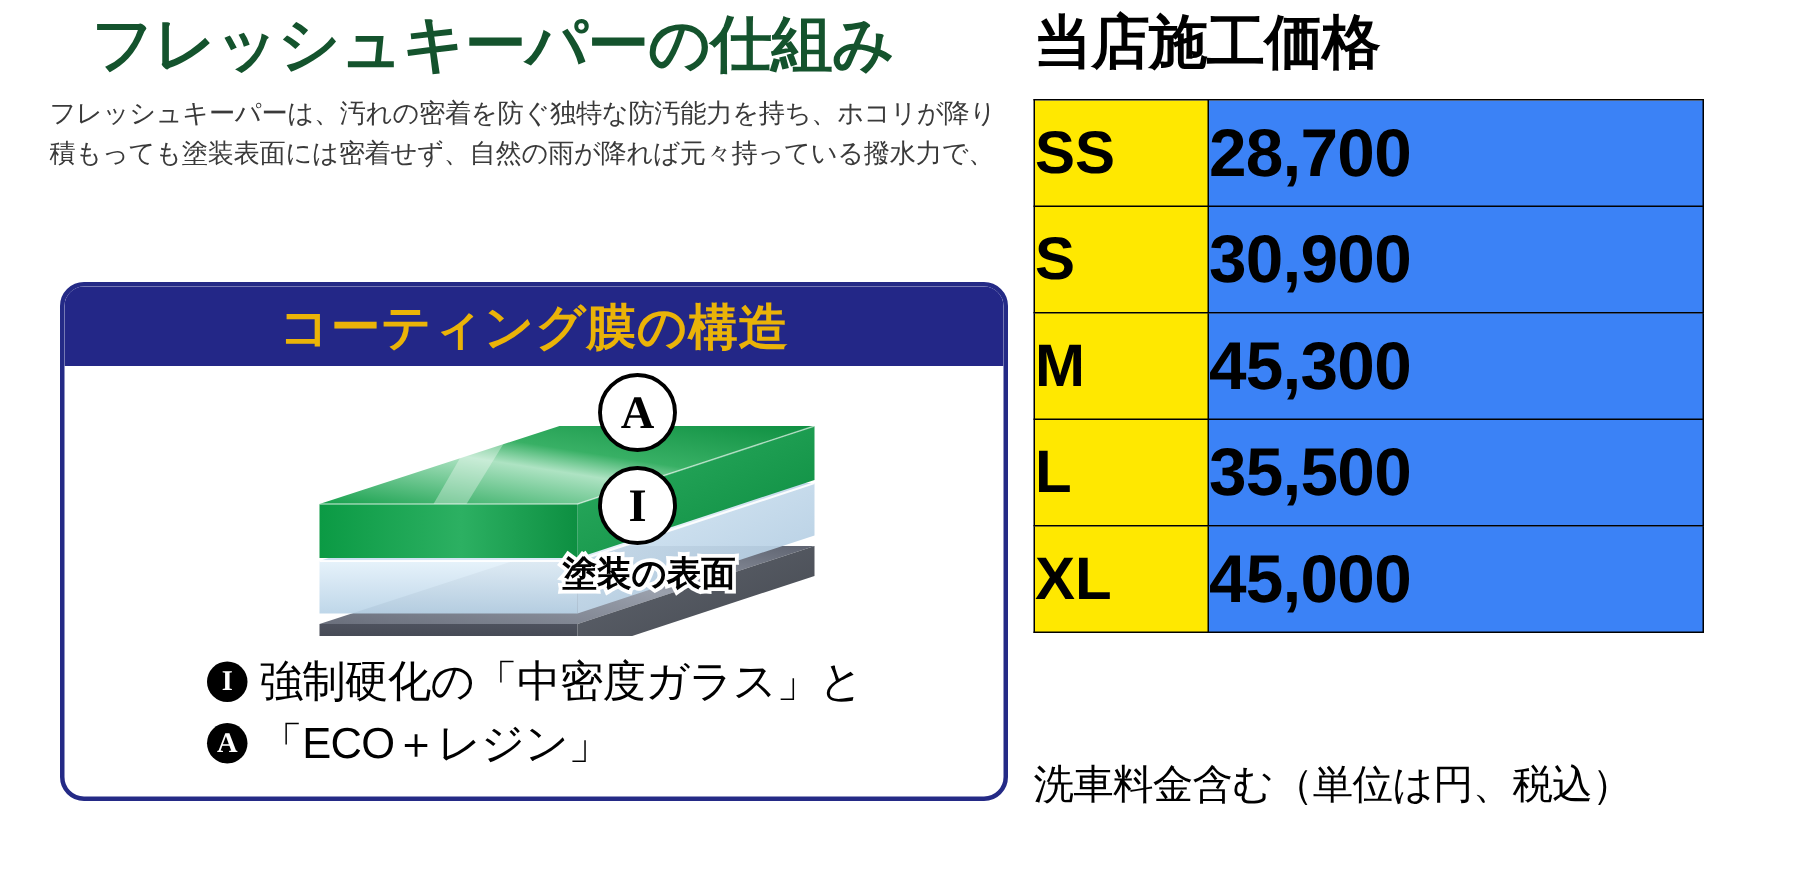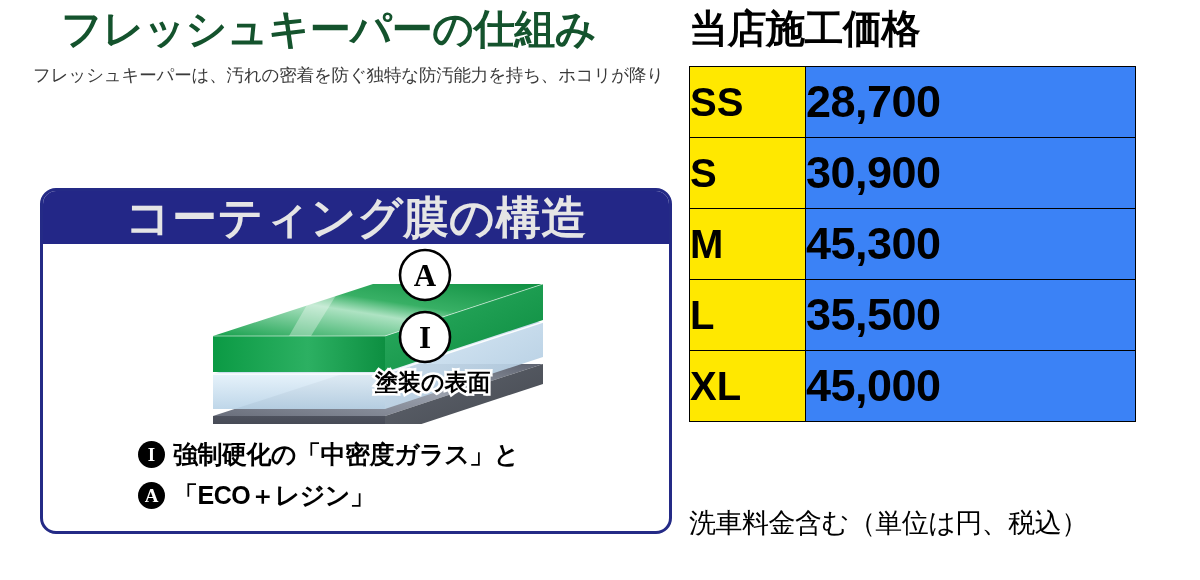--- a/index.html
+++ b/index.html
@@ -63,22 +63,22 @@
     position: absolute;
     left: 0; top: 0;
     width: 100%;
     height: 53px;
     background: #232787;
     display: flex;
     align-items: center;
     justify-content: center;
   }
   #panel-header-title {
-    color: #e5e5e5;
-    font-size: 45px;
+    color: #eab308;
+    font-size: 33px;
     font-weight: bold;
     letter-spacing: 0.5px;
     line-height: 53px;
   }
 
   
   #coating-diagram {
     position: absolute;
     left: 0; top: 53px;
     width: 626px;
@@ -106,22 +106,22 @@
     font-size: 19px;
     font-weight: bold;
     display: inline-flex;
     align-items: center;
     justify-content: center;
     margin-right: 8px;
     flex: 0 0 auto;
     font-family: "Liberation Serif", "DejaVu Serif", serif;
   }
   .legend-text {
-    font-size: 25px;
-    font-weight: bold;
+    font-size: 29px;
+    font-weight: normal;
     letter-spacing: -0.5px;
     color: #000;
   }
 
   
   #right-column {
     position: absolute;
     left: 676px; top: 0;
     width: 500px; height: 580px;
   }
@@ -175,20 +175,21 @@
 </style>
 </head>
 <body>
 
 <div id="left-column">
 
   <div id="page-title">フレッシュキーパーの仕組み</div>
 
   <div id="intro-paragraph">
     <div>フレッシュキーパーは、汚れの密着を防ぐ独特な防汚能力を持ち、ホコリが降り</div>
+    <div>積もっても塗装表面には密着せず、自然の雨が降れば元々持っている撥水力で、</div>
   </div>
 
   <div id="structure-panel">
 
     <div id="panel-header">
       <span id="panel-header-title">コーティング膜の構造</span>
     </div>
 
     <svg id="coating-diagram" viewBox="0 0 626 180">
       <defs>

